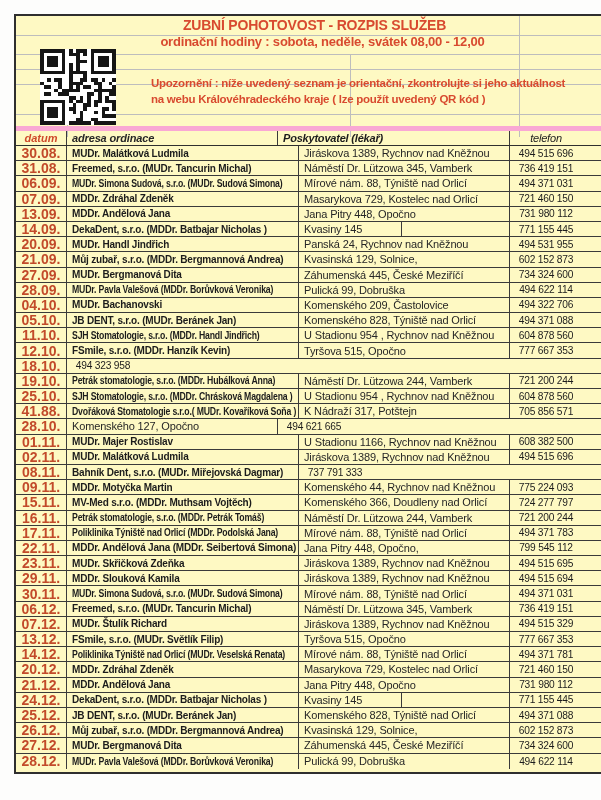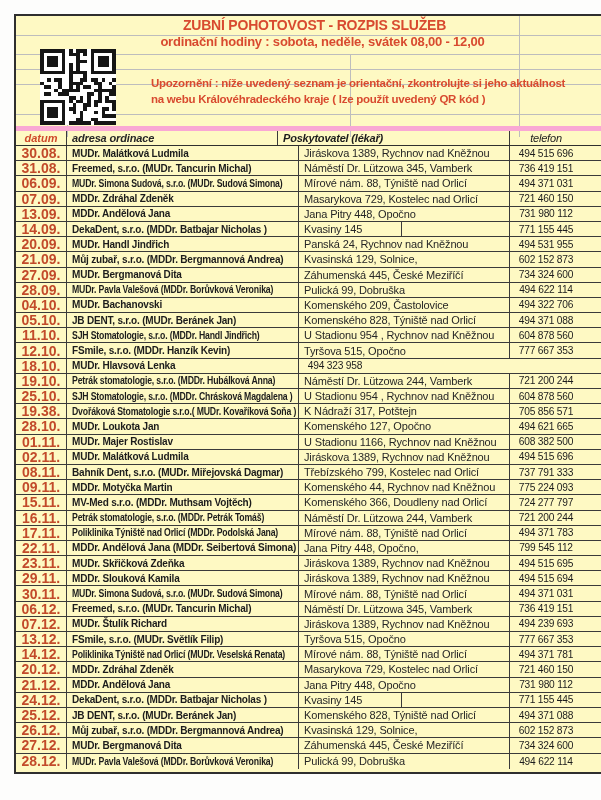--- a/index.html
+++ b/index.html
@@ -403,23 +403,20 @@
             <span>Tyršova 515, Opočno</span>
           </div>
           <div class="cell c-tel">
             <span>777 667 353</span>
           </div>
         </div>
         <div class="trow">
           <div class="cell c-date">
             <span>18.10.</span>
           </div>
-          <div class="cell c-prov">
-            <span>MUDr. Hlavsová Lenka</span>
-          </div>
           <div class="cell c-tel">
             <span>494 323 958</span>
           </div>
         </div>
         <div class="trow">
           <div class="cell c-date">
             <span>19.10.</span>
           </div>
           <div class="cell c-prov tight">
             <span>Petrák stomatologie, s.r.o. (MDDr. Hubálková Anna)</span>
@@ -440,39 +437,36 @@
           </div>
           <div class="cell c-addr">
             <span>U Stadionu 954 , Rychnov nad Kněžnou</span>
           </div>
           <div class="cell c-tel">
             <span>604 878 560</span>
           </div>
         </div>
         <div class="trow">
           <div class="cell c-date">
-            <span>19.38.</span>
+            <span>41.88.</span>
           </div>
           <div class="cell c-prov tight">
             <span>Dvořáková Stomatologie s.r.o.( MUDr. Kovaříková Soňa )</span>
           </div>
           <div class="cell c-addr">
             <span>K Nádraží 317, Potštejn</span>
           </div>
           <div class="cell c-tel">
             <span>705 856 571</span>
           </div>
         </div>
         <div class="trow">
           <div class="cell c-date">
             <span>28.10.</span>
           </div>
-          <div class="cell c-prov">
-            <span>MUDr. Loukota Jan</span>
-          </div>
           <div class="cell c-addr">
             <span>Komenského 127, Opočno</span>
           </div>
           <div class="cell c-tel">
             <span>494 621 665</span>
           </div>
         </div>
         <div class="trow">
           <div class="cell c-date">
             <span>01.11.</span>
@@ -501,23 +495,20 @@
             <span>494 515 696</span>
           </div>
         </div>
         <div class="trow">
           <div class="cell c-date">
             <span>08.11.</span>
           </div>
           <div class="cell c-prov">
             <span>Bahník Dent, s.r.o. (MUDr. Miřejovská Dagmar)</span>
           </div>
-          <div class="cell c-addr">
-            <span>Třebízského 799, Kostelec nad Orlicí</span>
-          </div>
           <div class="cell c-tel">
             <span>737 791 333</span>
           </div>
         </div>
         <div class="trow">
           <div class="cell c-date">
             <span>09.11.</span>
           </div>
           <div class="cell c-prov">
             <span>MDDr. Motyčka Martin</span>
@@ -645,21 +636,21 @@
           <div class="cell c-date">
             <span>07.12.</span>
           </div>
           <div class="cell c-prov">
             <span>MUDr. Štulík Richard</span>
           </div>
           <div class="cell c-addr">
             <span>Jiráskova 1389, Rychnov nad Kněžnou</span>
           </div>
           <div class="cell c-tel">
-            <span>494 239 693</span>
+            <span>494 515 329</span>
           </div>
         </div>
         <div class="trow">
           <div class="cell c-date">
             <span>13.12.</span>
           </div>
           <div class="cell c-prov">
             <span>FSmile, s.r.o. (MUDr. Světlík Filip)</span>
           </div>
           <div class="cell c-addr">

